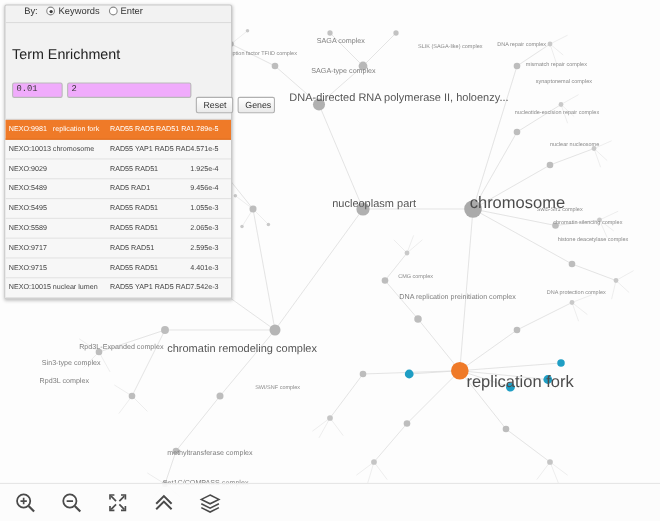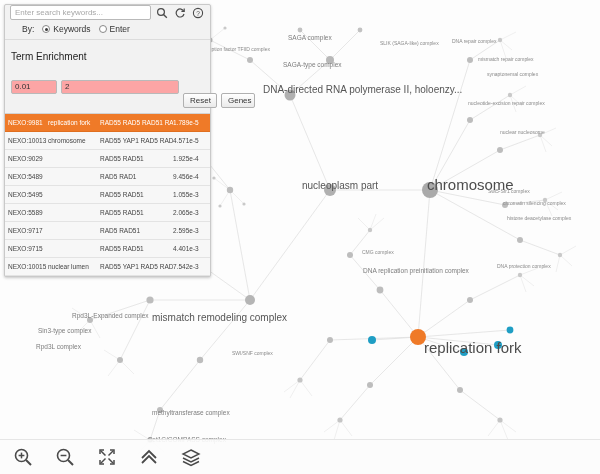--- a/index.html
+++ b/index.html
@@ -119,22 +119,22 @@
   .radio.on .dot::after {
     content: "";
     position: absolute;
     left: 1.5px; top: 1.5px;
     width: 3px; height: 3px;
     border-radius: 50%;
     background: #3b3b3b;
   }
 
   .section-head {
-    padding: 11px 6px 3px 6px;
-    font-size: 10px;
+    padding: 21px 6px 3px 6px;
+    font-size: 13px;
     color: #222;
     border-top: 1px solid #dcdcdc;
   }
   .ta-wrap { padding: 0 6px 5px 6px; }
   textarea.terms {
     width: 100%;
     height: 38px;
     resize: none;
     border: 1px solid #b9b9b9;
     background: #fff;
@@ -147,27 +147,27 @@
   }
   .ctrl-row {
     display: flex;
     align-items: center;
     gap: 4px;
     padding: 0 6px 5px 6px;
   }
   .ctrl-row input[type=text] {
     height: 14px;
     border: 1px solid #b9b9b9;
-    background: #fca5a5;
+    background: #f0abfc;
     font-size: 8px;
     padding: 0 3px;
     box-sizing: border-box;
     border-radius: 2px;
     color: #333;
-    font-family: Liberation Sans, sans-serif;
+    font-family: Liberation Mono, monospace;
   }
   .inp-pval { width: 46px; }
   .inp-num { flex: 1; }
   .btn {
     height: 15px;
     min-width: 34px;
     padding: 0 6px;
     font-size: 8px;
     border: 1px solid #b0b0b0;
     border-radius: 2px;
@@ -397,53 +397,32 @@
         <div class="net-label tiny" style="left: 488px; top: 188px;">Swi5-Sfr1 complex</div>
         <div class="net-label tiny" style="left: 120px; top: 178px;">Mcm2-7 complex</div>
         <div class="net-label tiny" style="left: 75px; top: 190px;">nuclear euchromatin</div>
         <div class="net-label small" style="left: 62px; top: 203px;">H4/H2A histone acetyltransferase complex</div>
         <div class="net-label tiny" style="left: 507px; top: 215px;">histone deacetylase complex</div>
         <div class="net-label med" style="left: 126px; top: 250px;">nuclear chromatin</div>
         <div class="net-label tiny" style="left: 362px; top: 249px;">CMG complex</div>
         <div class="net-label small" style="left: 363px; top: 267px;">DNA replication preinitiation complex</div>
         <div class="net-label tiny" style="left: 497px; top: 263px;">DNA protection complex</div>
         <div class="net-label small" style="left: 72px; top: 312px;">Rpd3L-Expanded complex</div>
-        <div class="net-label big" style="left: 152px; top: 312px;">mismatch remodeling complex</div>
+        <div class="net-label big" style="left: 152px; top: 312px;">chromatin remodeling complex</div>
         <div class="net-label huge" style="left: 424px; top: 339px;">replication fork</div>
         <div class="net-label small" style="left: 38px; top: 327px;">Sin3-type complex</div>
         <div class="net-label small" style="left: 36px; top: 343px;">Rpd3L complex</div>
         <div class="net-label tiny" style="left: 232px; top: 350px;">SWI/SNF complex</div>
         <div class="net-label small" style="left: 152px; top: 409px;">methyltransferase complex</div>
         <div class="net-label small" style="left: 148px; top: 436px;">Set1C/COMPASS complex</div>
       </div>
   </div>
 
   <div id="panel">
 
-    <div class="search-row">
-      <input class="search-input" type="text" placeholder="Enter search keywords..." style="">
-      <div class="icon-btn" title="search">
-        <svg width="12" height="12" viewBox="0 0 12 12">
-            <circle cx="5" cy="5" r="3.4" fill="none" stroke="#4a4a4a" stroke-width="1.2"></circle>
-            <line x1="7.5" y1="7.5" x2="10.8" y2="10.8" stroke="#4a4a4a" stroke-width="1.4"></line>
-          </svg>
-      </div>
-      <div class="icon-btn" title="reset">
-        <svg width="12" height="12" viewBox="0 0 12 12">
-            <path d="M9.8,4.4A4,4 0 1 0 10,7" fill="none" stroke="#4a4a4a" stroke-width="1.2"></path>
-            <polyline points="7.4,4.3 10.2,4.3 10.2,1.6" fill="none" stroke="#4a4a4a" stroke-width="1.2"></polyline>
-          </svg>
-      </div>
-      <div class="icon-btn" title="help">
-        <svg width="12" height="12" viewBox="0 0 12 12">
-            <circle cx="6" cy="6" r="4.6" fill="none" stroke="#4a4a4a" stroke-width="1.1"></circle>
-            <text x="6" y="8.6" font-size="6.5" text-anchor="middle" fill="#4a4a4a" font-family="Liberation Sans, sans-serif">?</text>
-          </svg>
-      </div>
-    </div>
 
     <div class="by-row">
       <span>By:</span>
       <span class="radio on">
         <span class="dot"></span>
         <span>Keywords</span>
       </span>
       <span class="radio">
         <span class="dot"></span>
         <span>Enter</span>

